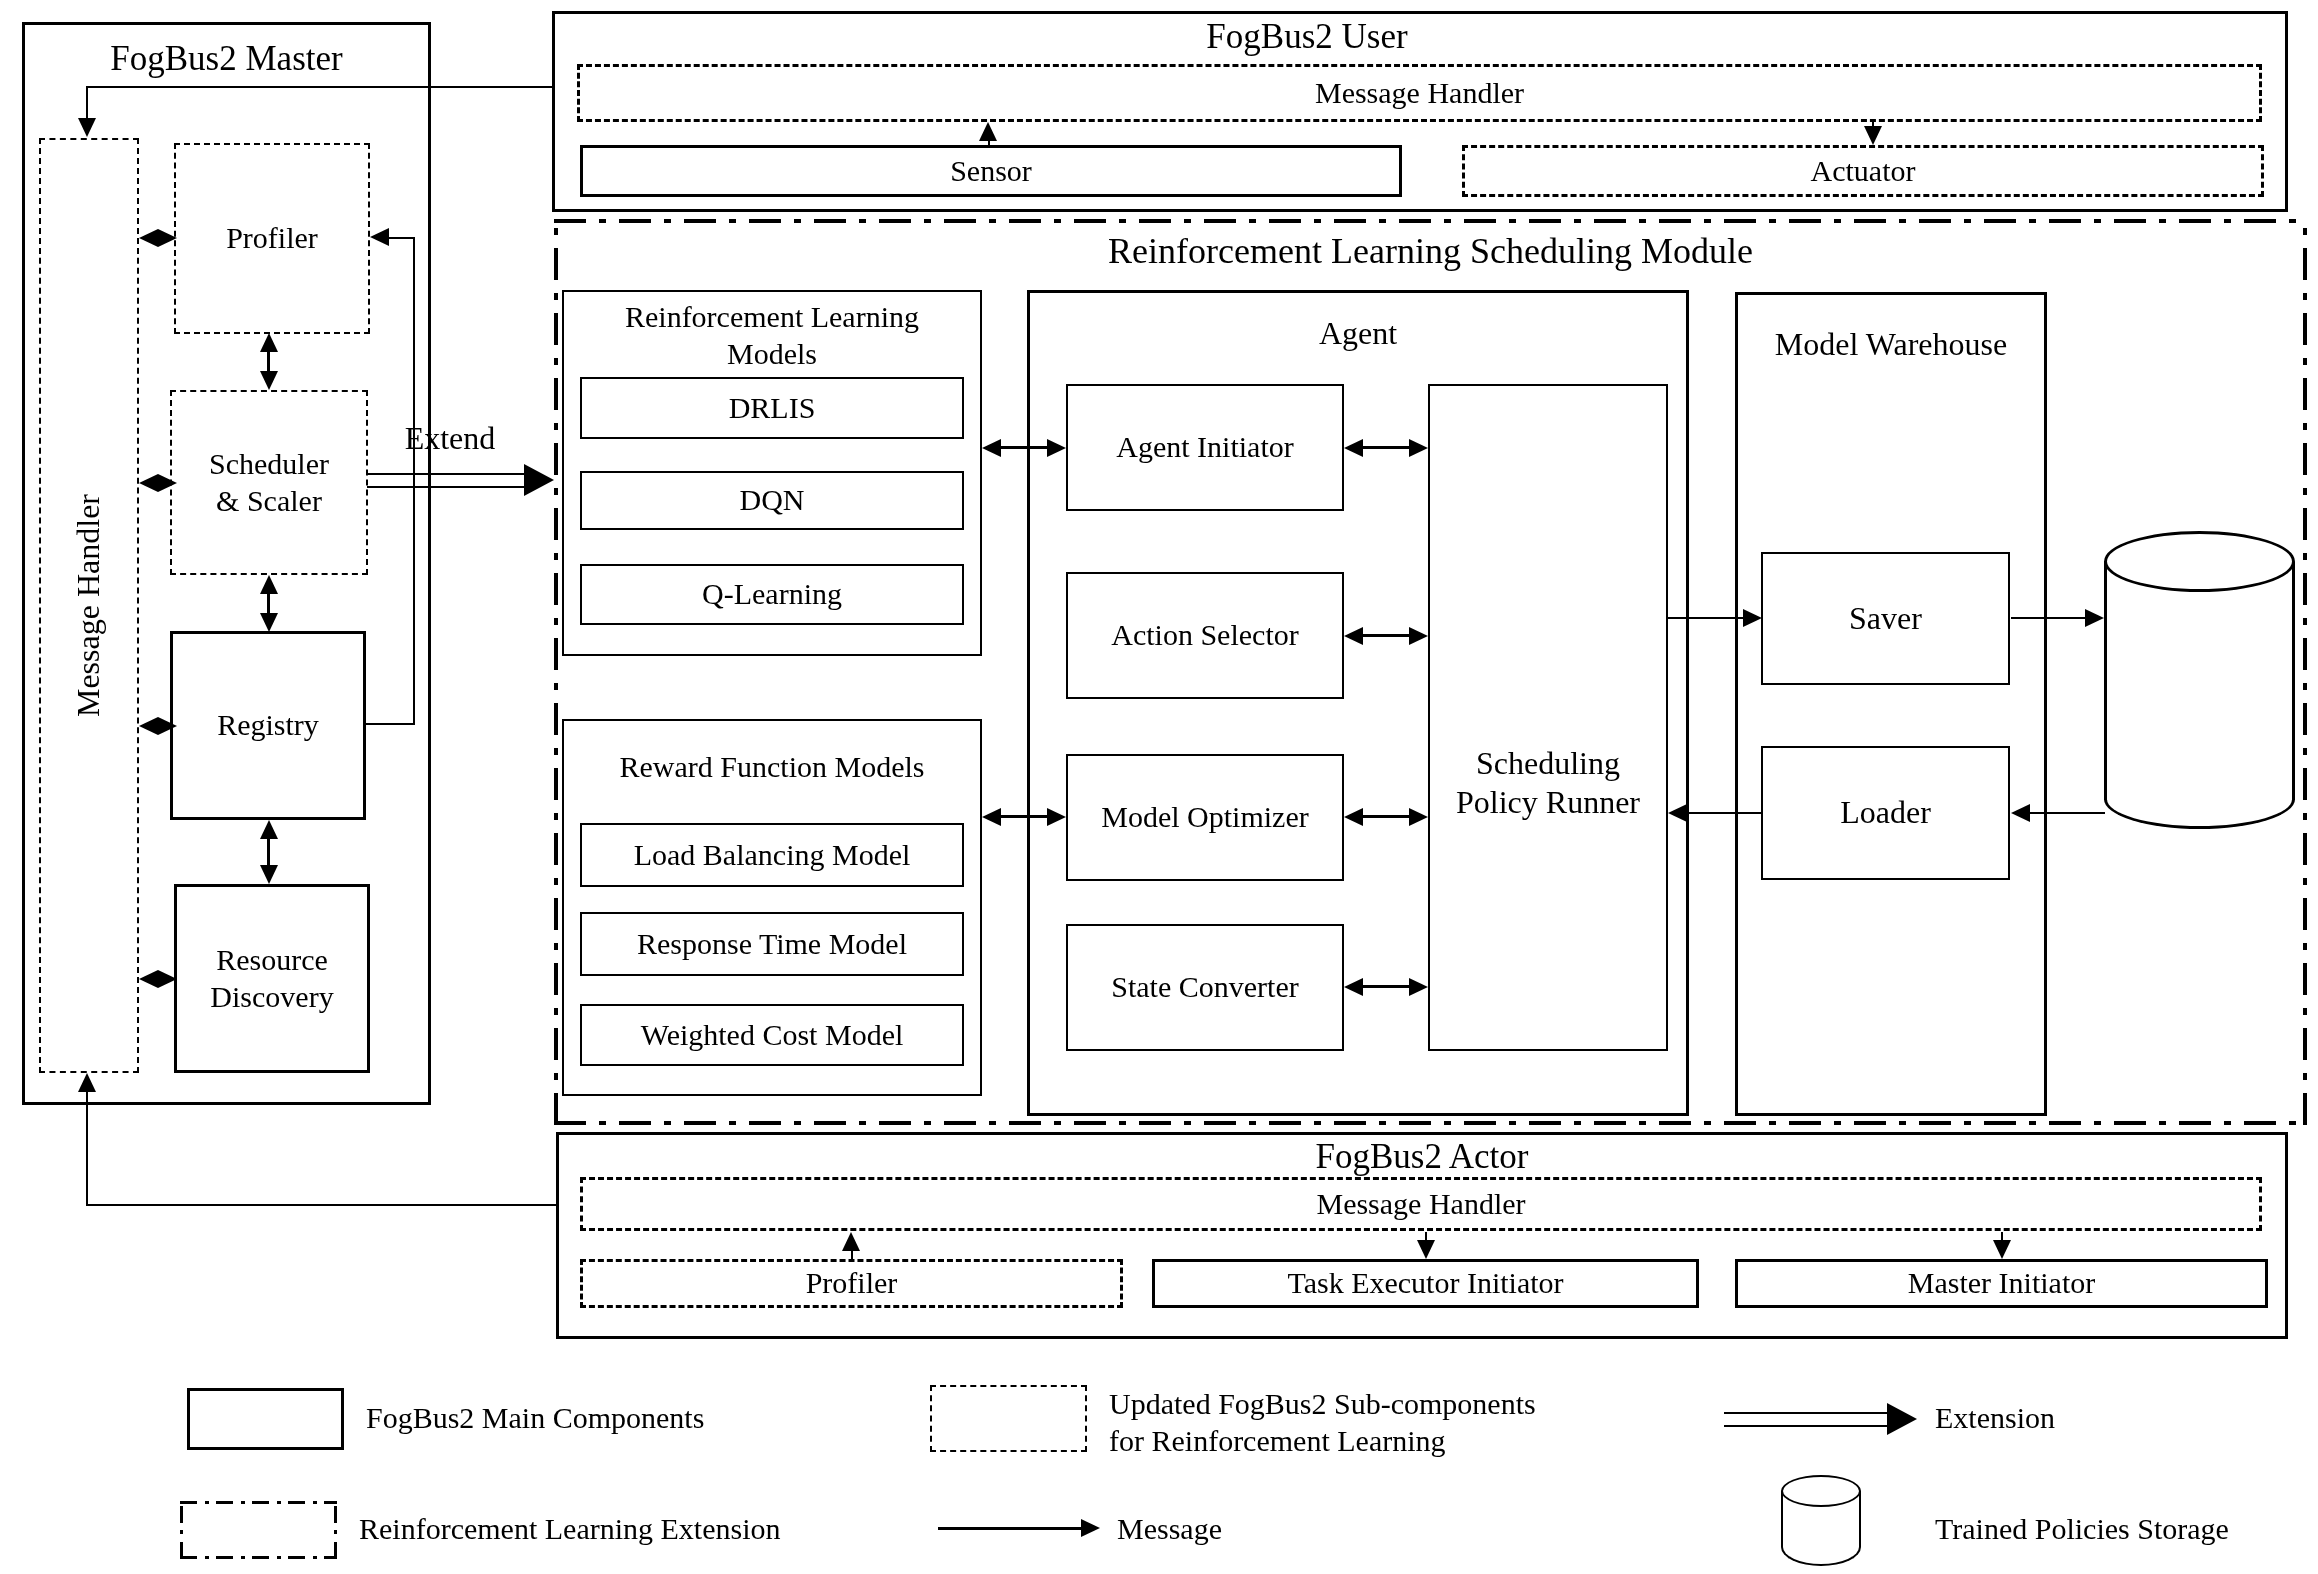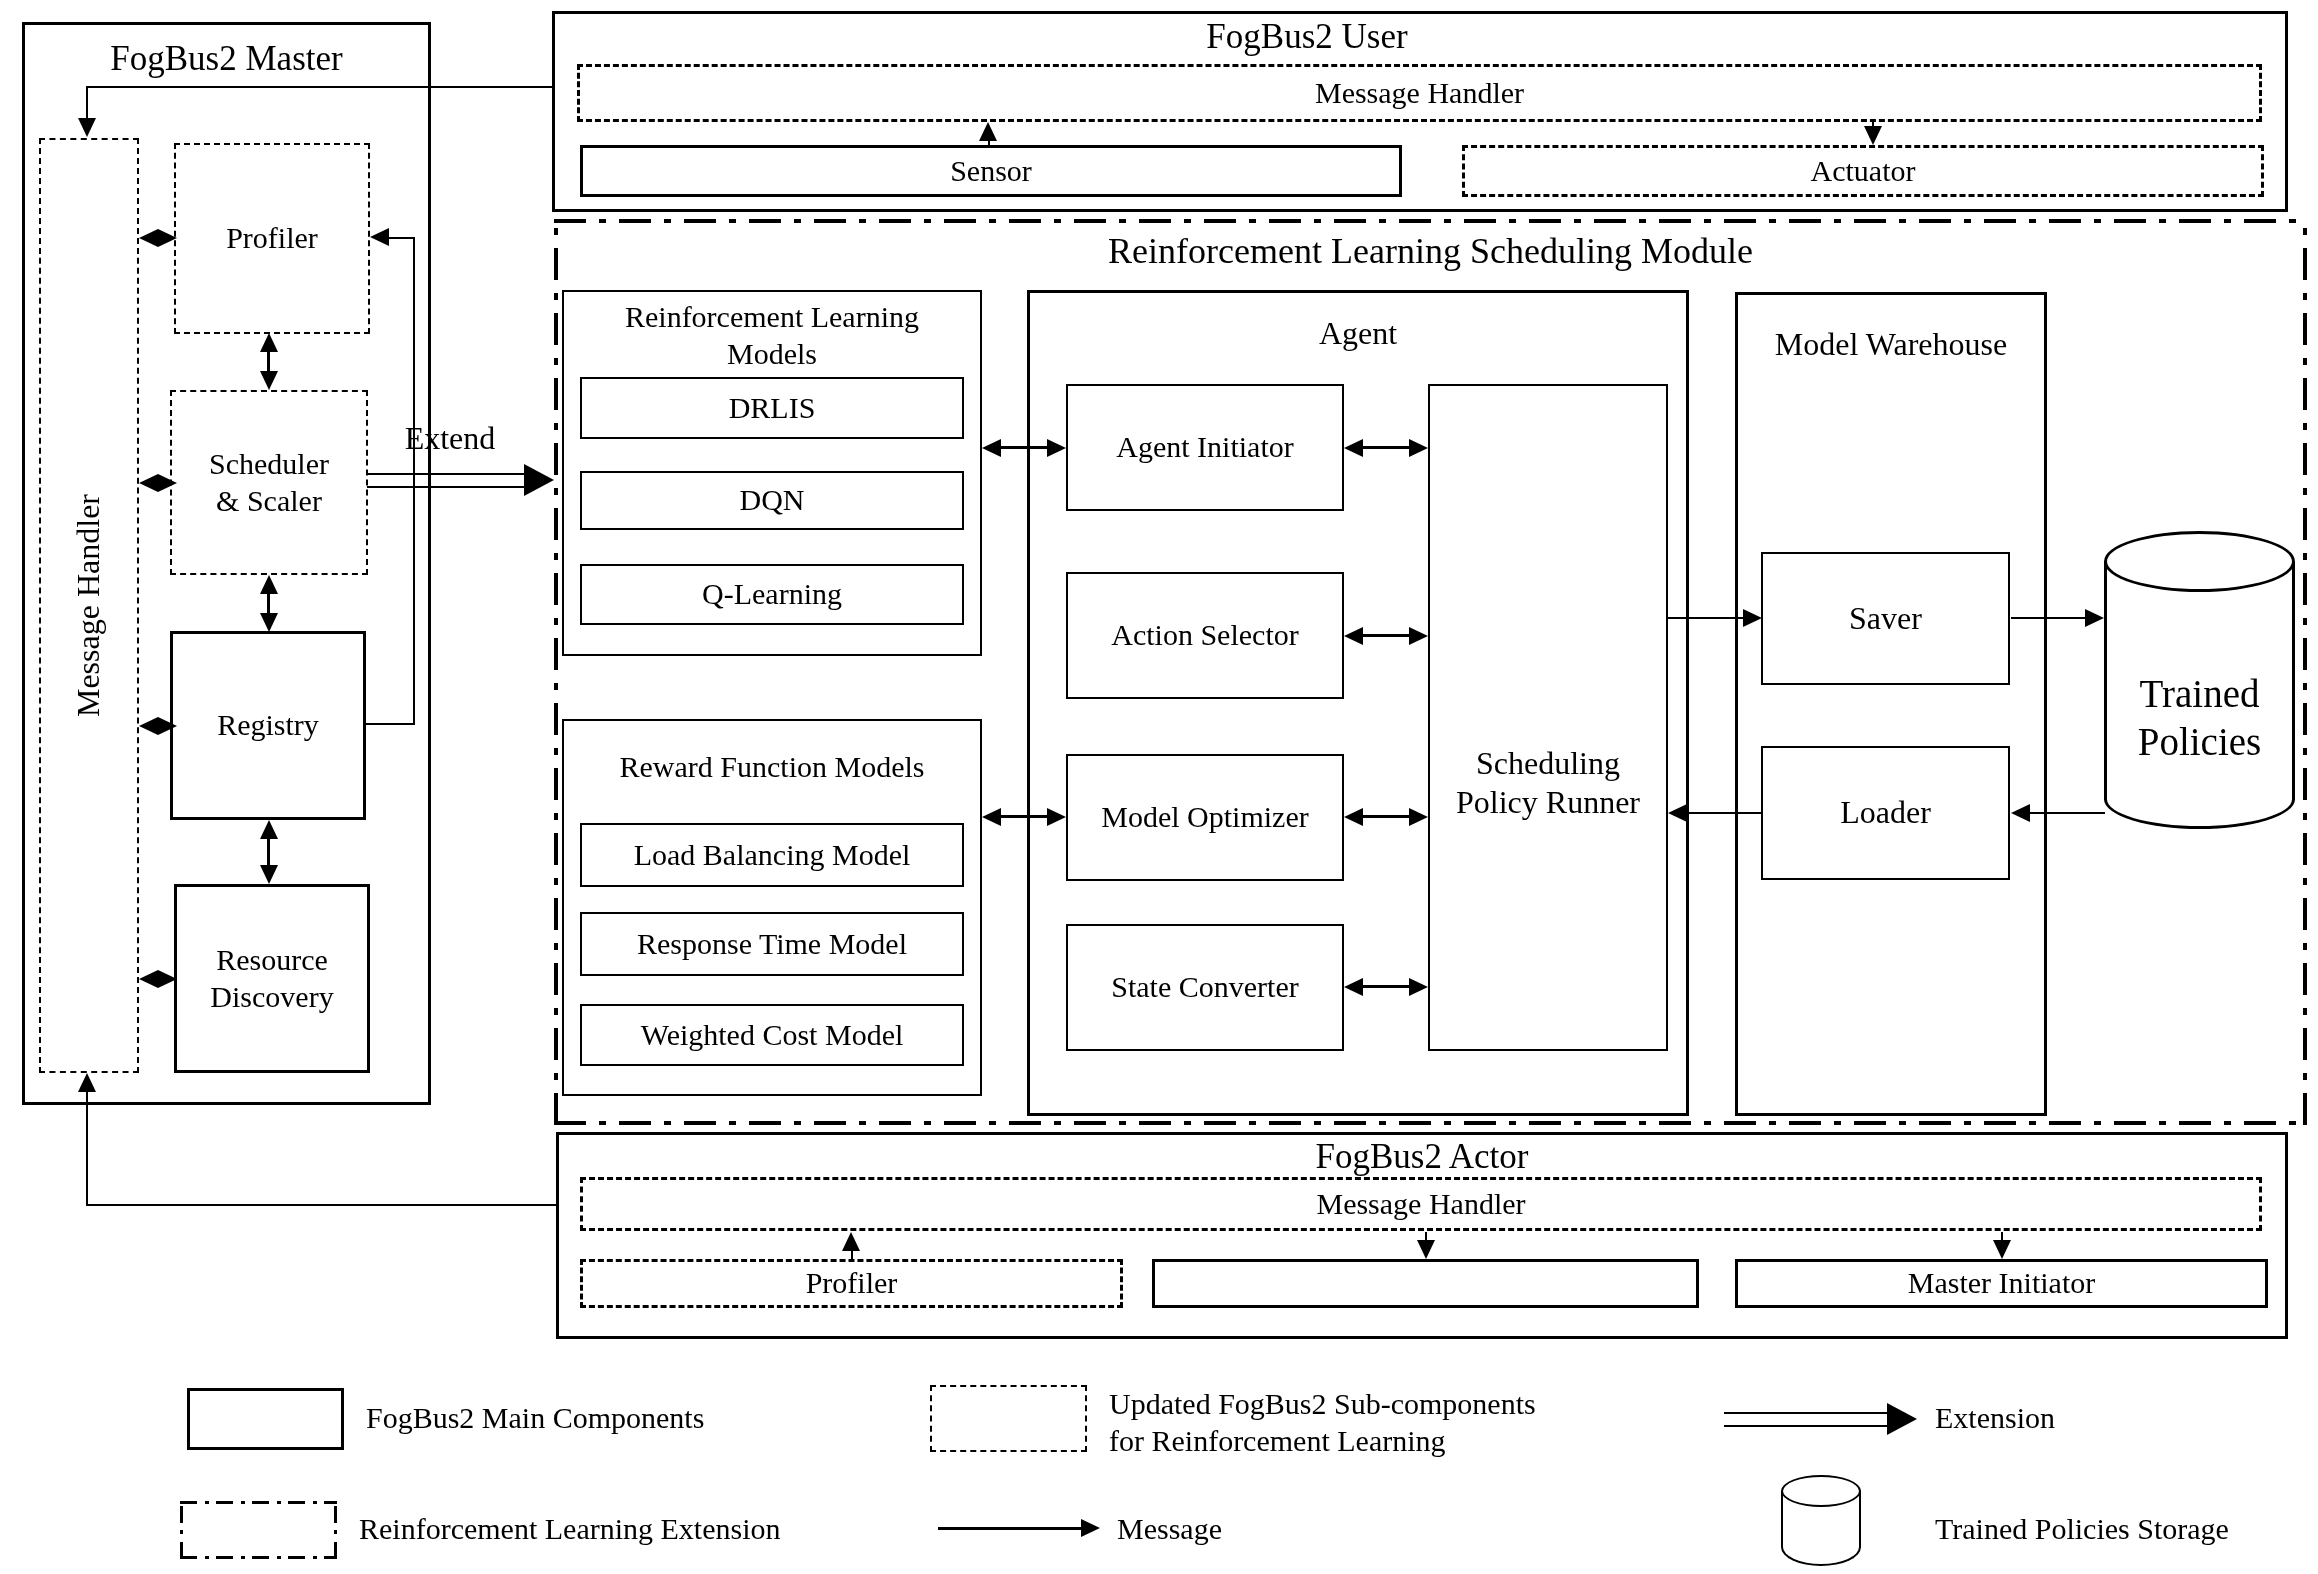--- a/index.html
+++ b/index.html
@@ -220,30 +220,29 @@
   <div class="abs ah ah-r" style="left:1743px;top:609px"></div>
   <div class="abs hline" style="left:2011px;top:617px;width:76px;height:2.2px"></div>
   <div class="abs ah ah-r" style="left:2085px;top:609px"></div>
   <div class="abs hline" style="left:2030px;top:812px;width:75px;height:2.2px"></div>
   <div class="abs ah ah-l" style="left:2011px;top:804px"></div>
   <div class="abs hline" style="left:1687px;top:812px;width:75px;height:2.2px"></div>
   <div class="abs ah ah-l" style="left:1668px;top:804px"></div>
 
   <div class="abs cylbody" style="left:2104px;top:562px;width:191px;height:267px"></div>
   <div class="abs ell" style="left:2104px;top:531px;width:191px;height:61px"></div>
-  <div class="abs lbl f54" style="left:2104px;top:638px;width:191px;height:159px">Trained
-Policies</div>
 
   <div class="abs solid5" style="left:556px;top:1132px;width:1732px;height:207px"></div>
   <div class="abs lbl f48" style="left:556px;top:1136px;width:1732px;height:42px">FogBus2 Actor</div>
   <div class="abs dashed5" style="left:580px;top:1177px;width:1682px;height:54px"></div>
   <div class="abs lbl f42" style="left:580px;top:1177px;width:1682px;height:54px">Message Handler</div>
   <div class="abs dashed5" style="left:580px;top:1259px;width:543px;height:49px"></div>
   <div class="abs lbl f42" style="left:580px;top:1259px;width:543px;height:49px">Profiler</div>
   <div class="abs solid5" style="left:1152px;top:1259px;width:547px;height:49px"></div>
+  <div class="abs lbl f42" style="left:1152px;top:1259px;width:547px;height:49px">Task Executor Initiator</div>
   <div class="abs solid5" style="left:1735px;top:1259px;width:533px;height:49px"></div>
   <div class="abs lbl f42" style="left:1735px;top:1259px;width:533px;height:49px">Master Initiator</div>
 
   <div class="abs ah ah-u" style="left:842px;top:1232px"></div>
   <div class="abs vline" style="left:851px;top:1248px;width:2.2px;height:11.6px"></div>
   <div class="abs vline" style="left:1425px;top:1232px;width:2.2px;height:11.6px"></div>
   <div class="abs ah ah-d" style="left:1417px;top:1240px"></div>
   <div class="abs vline" style="left:2001px;top:1232px;width:2.2px;height:11.6px"></div>
   <div class="abs ah ah-d" style="left:1993px;top:1240px"></div>
 

